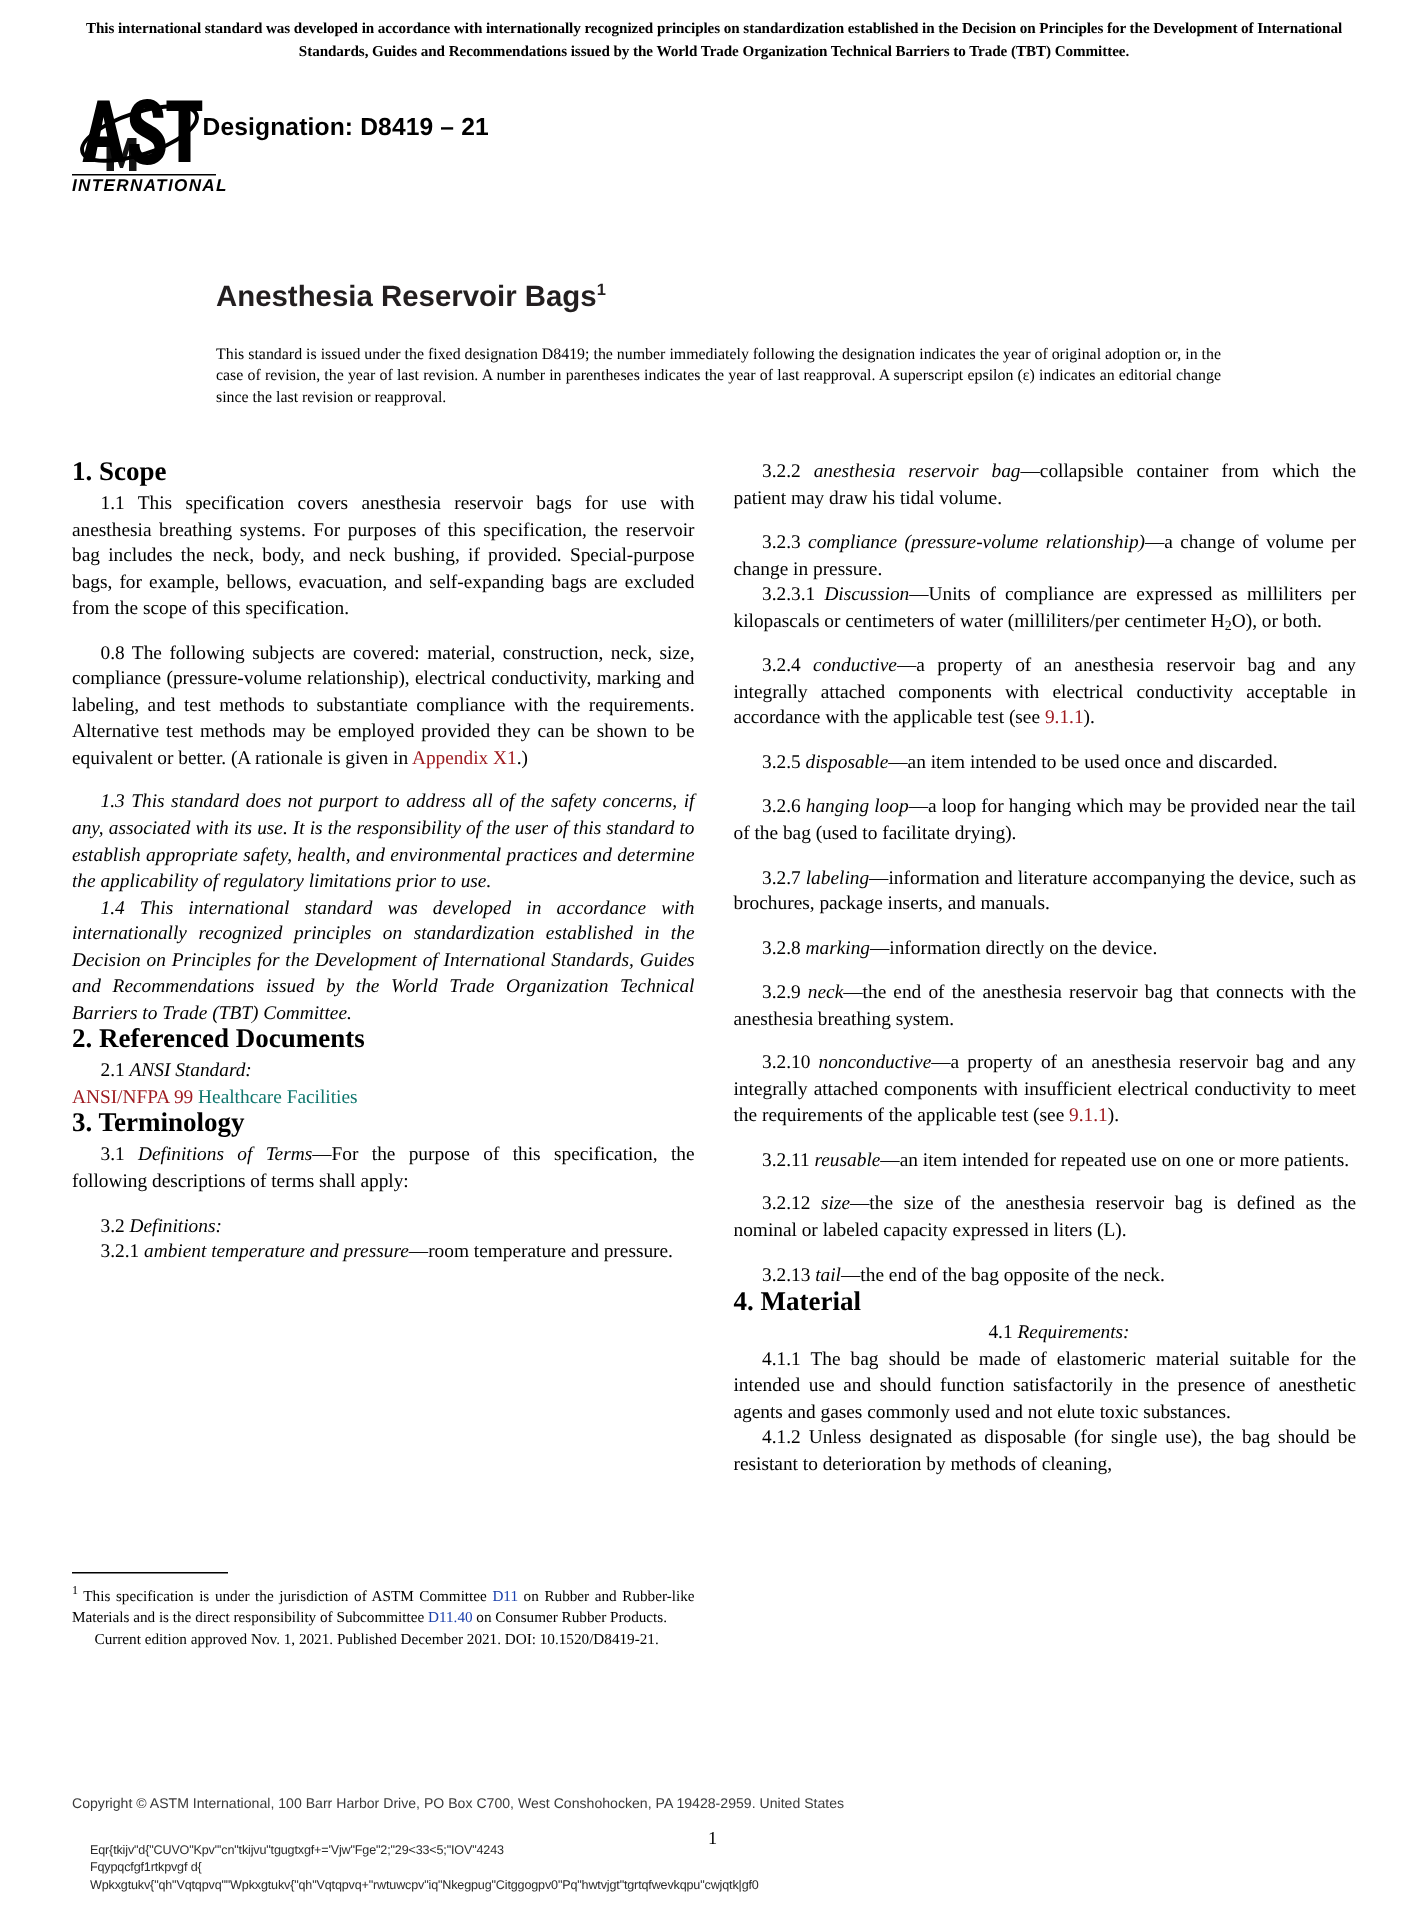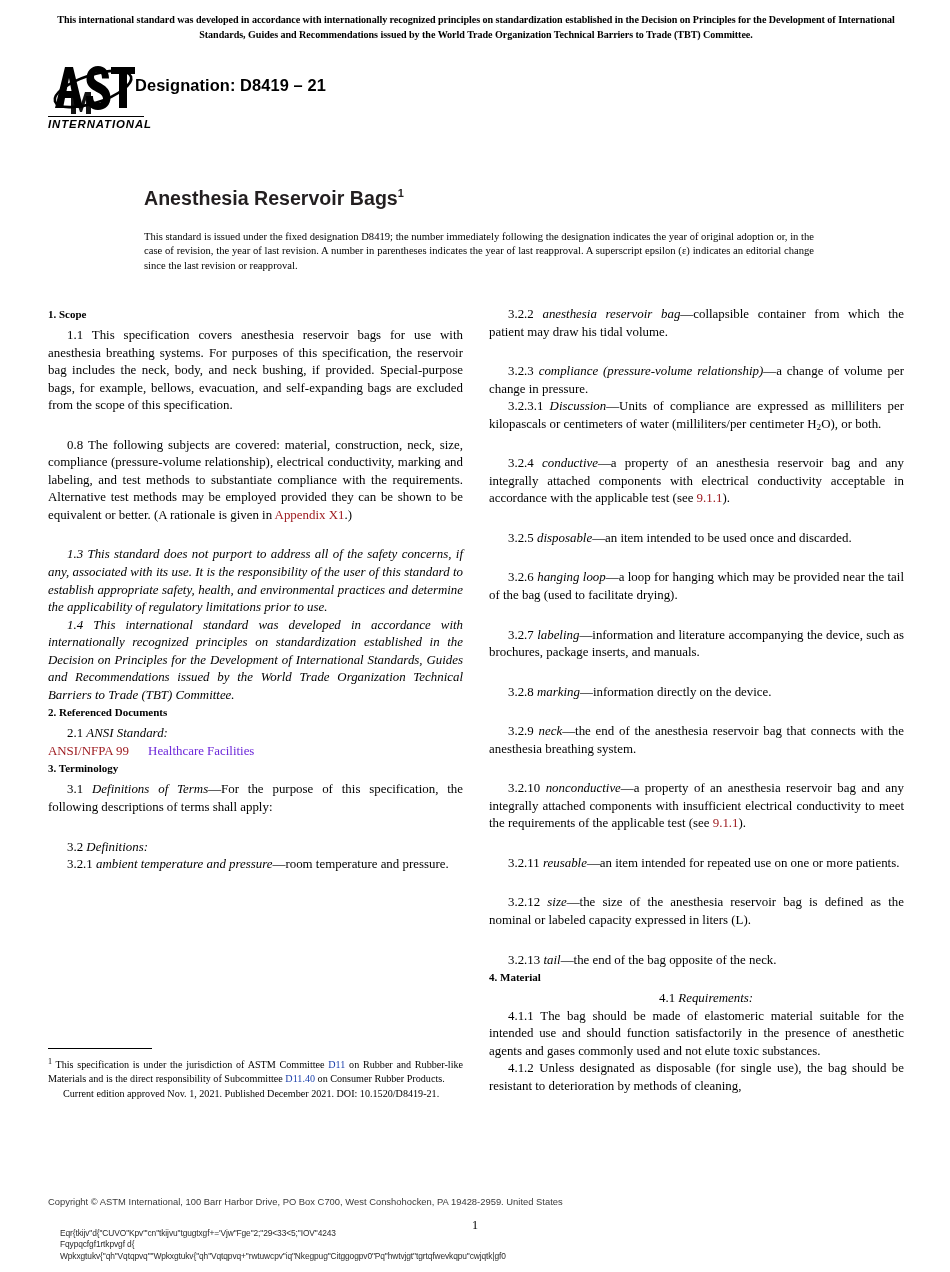--- a/index.html
+++ b/index.html
@@ -112,44 +112,44 @@
     width: 415px;
     font-size: 12.9px;
     line-height: 17.55px;
     text-align: justify;
     text-justify: inter-word;
   }
   .col-left  { left: 48px;  }
   .col-right { left: 489px; }
 
   h2.sec {
-    font-size: 11px;
+    font-size: 18px;
     font-weight: bold;
     margin: 0 0 4px 0;
     padding: 0;
     text-align: left;
     line-height: 17px;
   }
   .sec-gap { margin-top: 16px; }
 
   p.para {
     margin: 0;
     padding: 0;
     text-indent: 19px;
     text-align: justify;
     text-justify: inter-word;
     -webkit-hyphens: none;
     hyphens: none;
   }
-  p.para + p.para { margin-top: 22px; }
+  p.para + p.para { margin-top: 12px; }
   p.tight + p.tight { margin-top: 0px; }
 
   .it { font-style: italic; }
   .lnk-red  { color: #9e1b20; }
-  .lnk-blue { color: #6d28d9; margin-left: 16px; }
+  .lnk-blue { color: #0f766e; }
   .lnk-blue2 { color: #1a3faa; }
   sub { font-size: 0.72em; vertical-align: -0.25em; line-height: 0; }
 
   
   .footnote-rule {
     position: absolute;
     left: 48px;
     top: 1048px;
     width: 104px;
     border-top: 1px solid #000;

